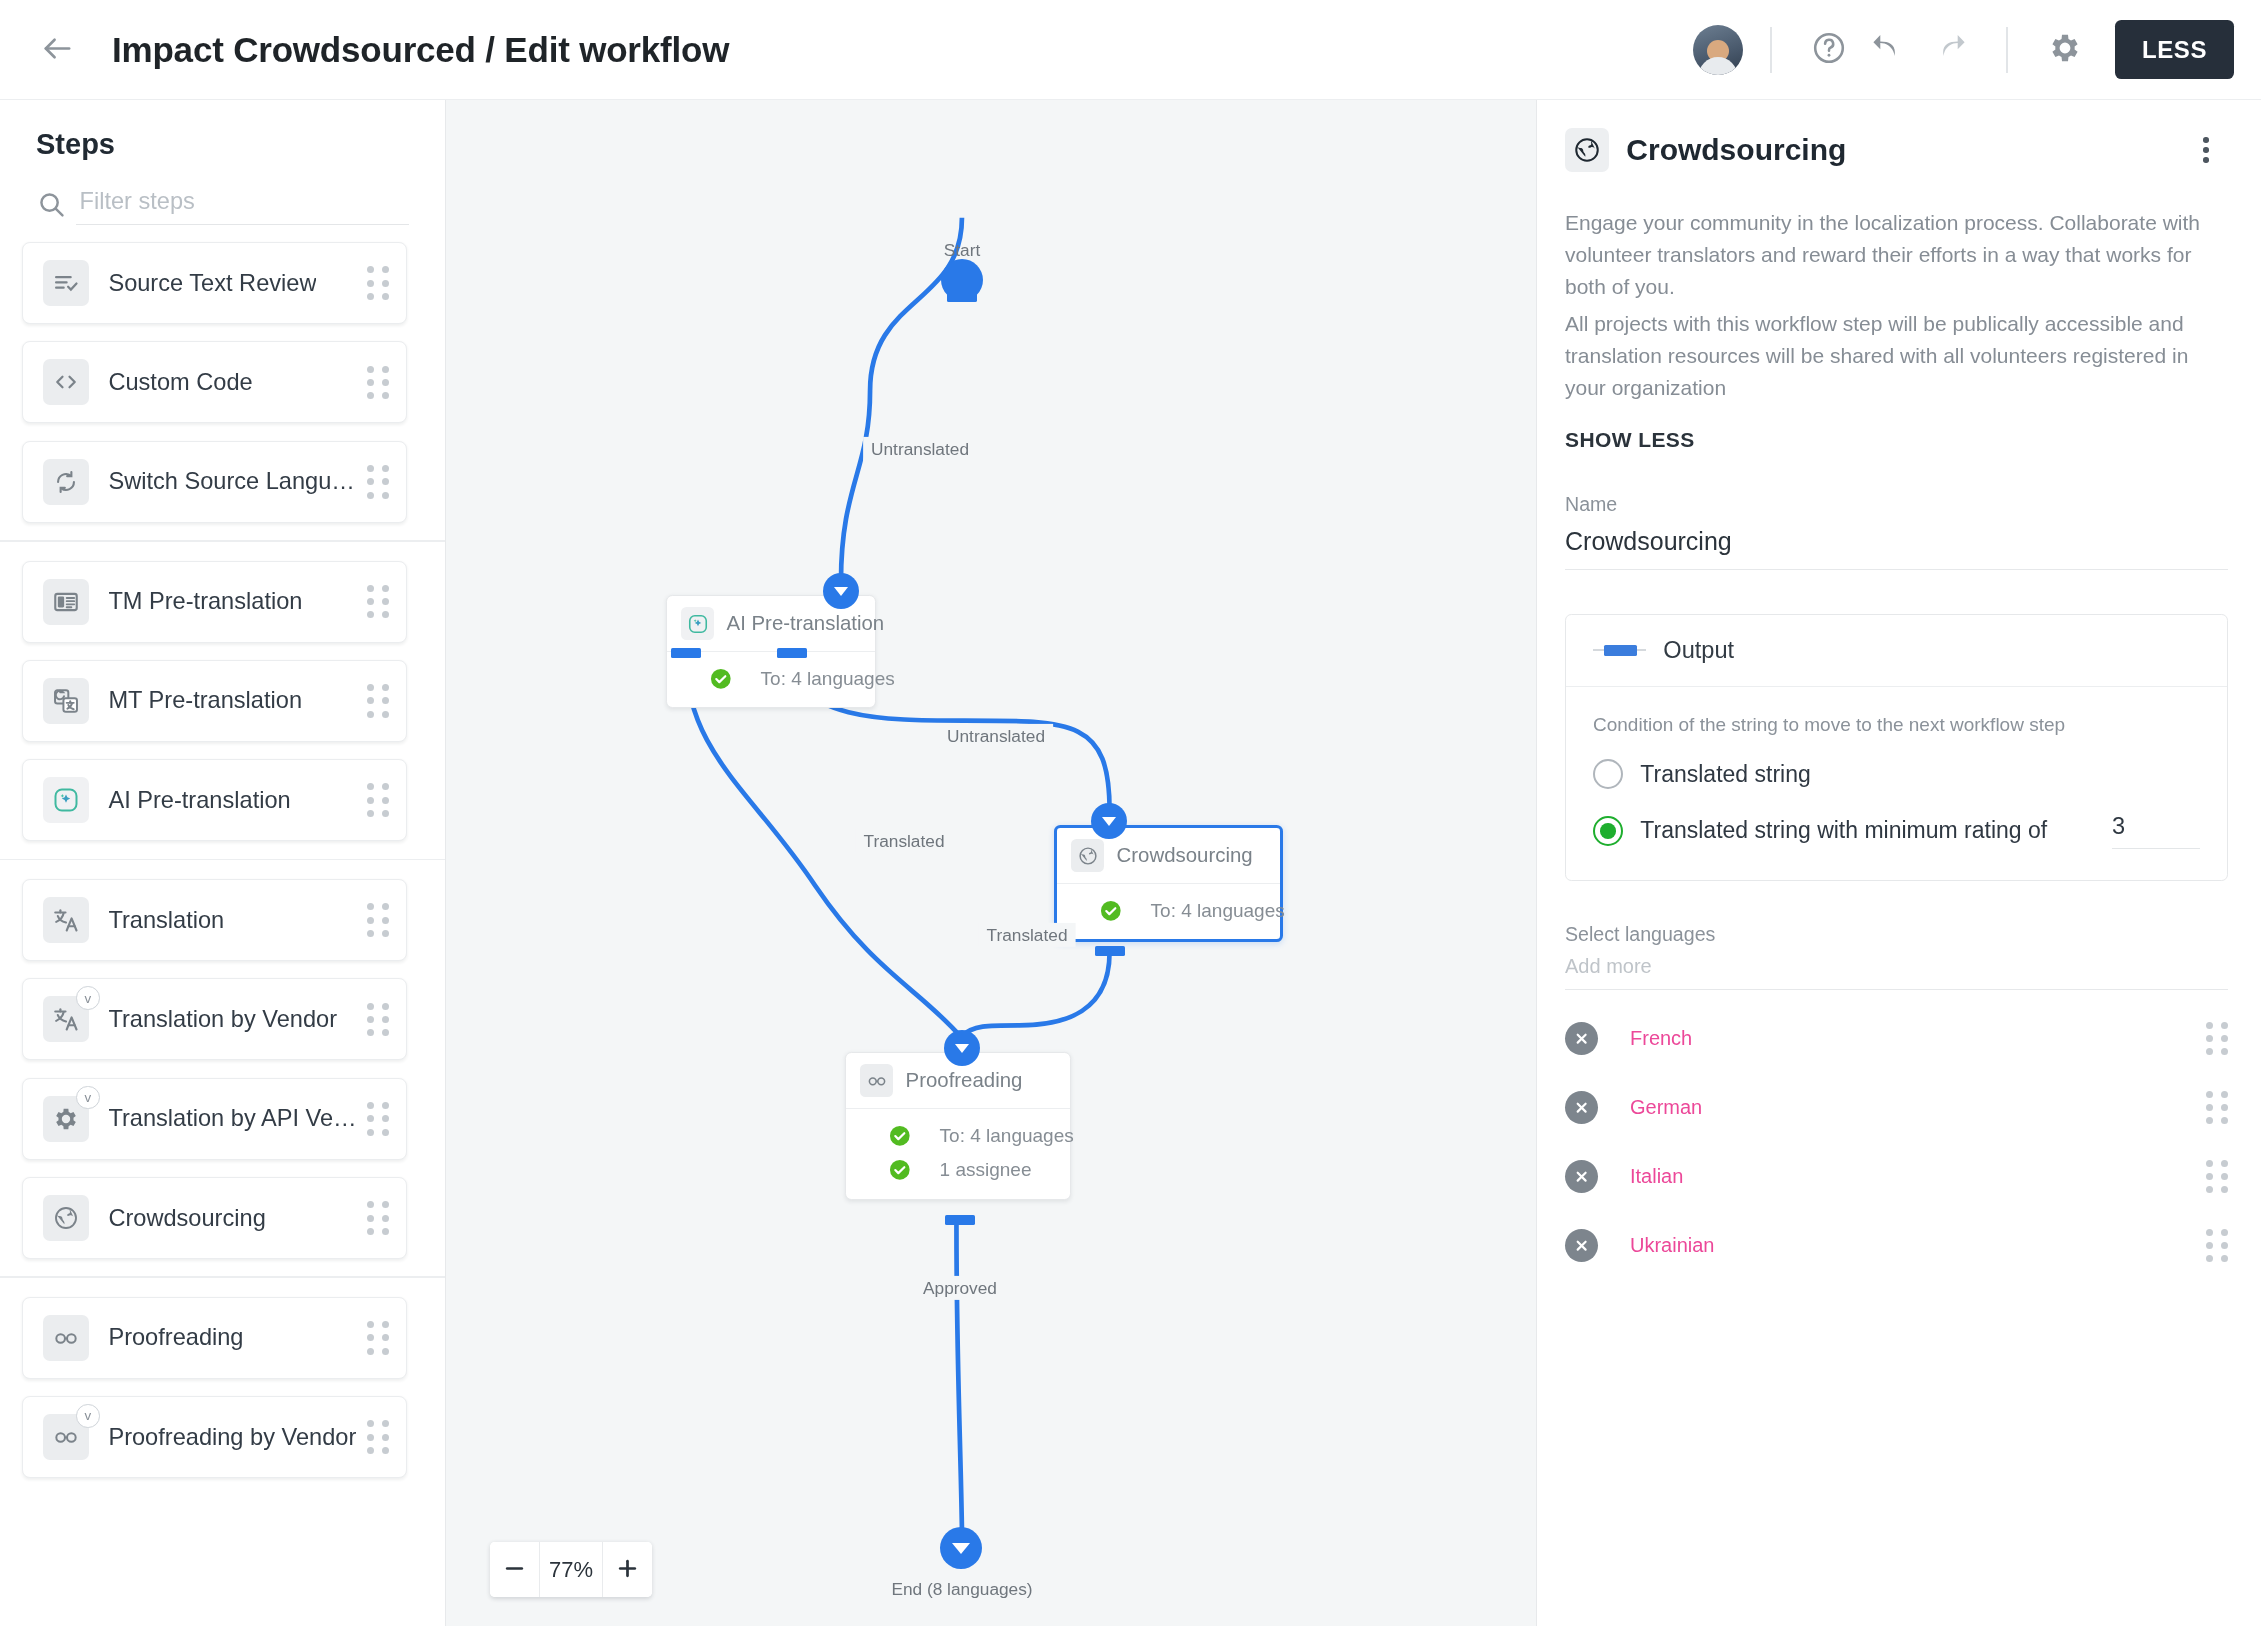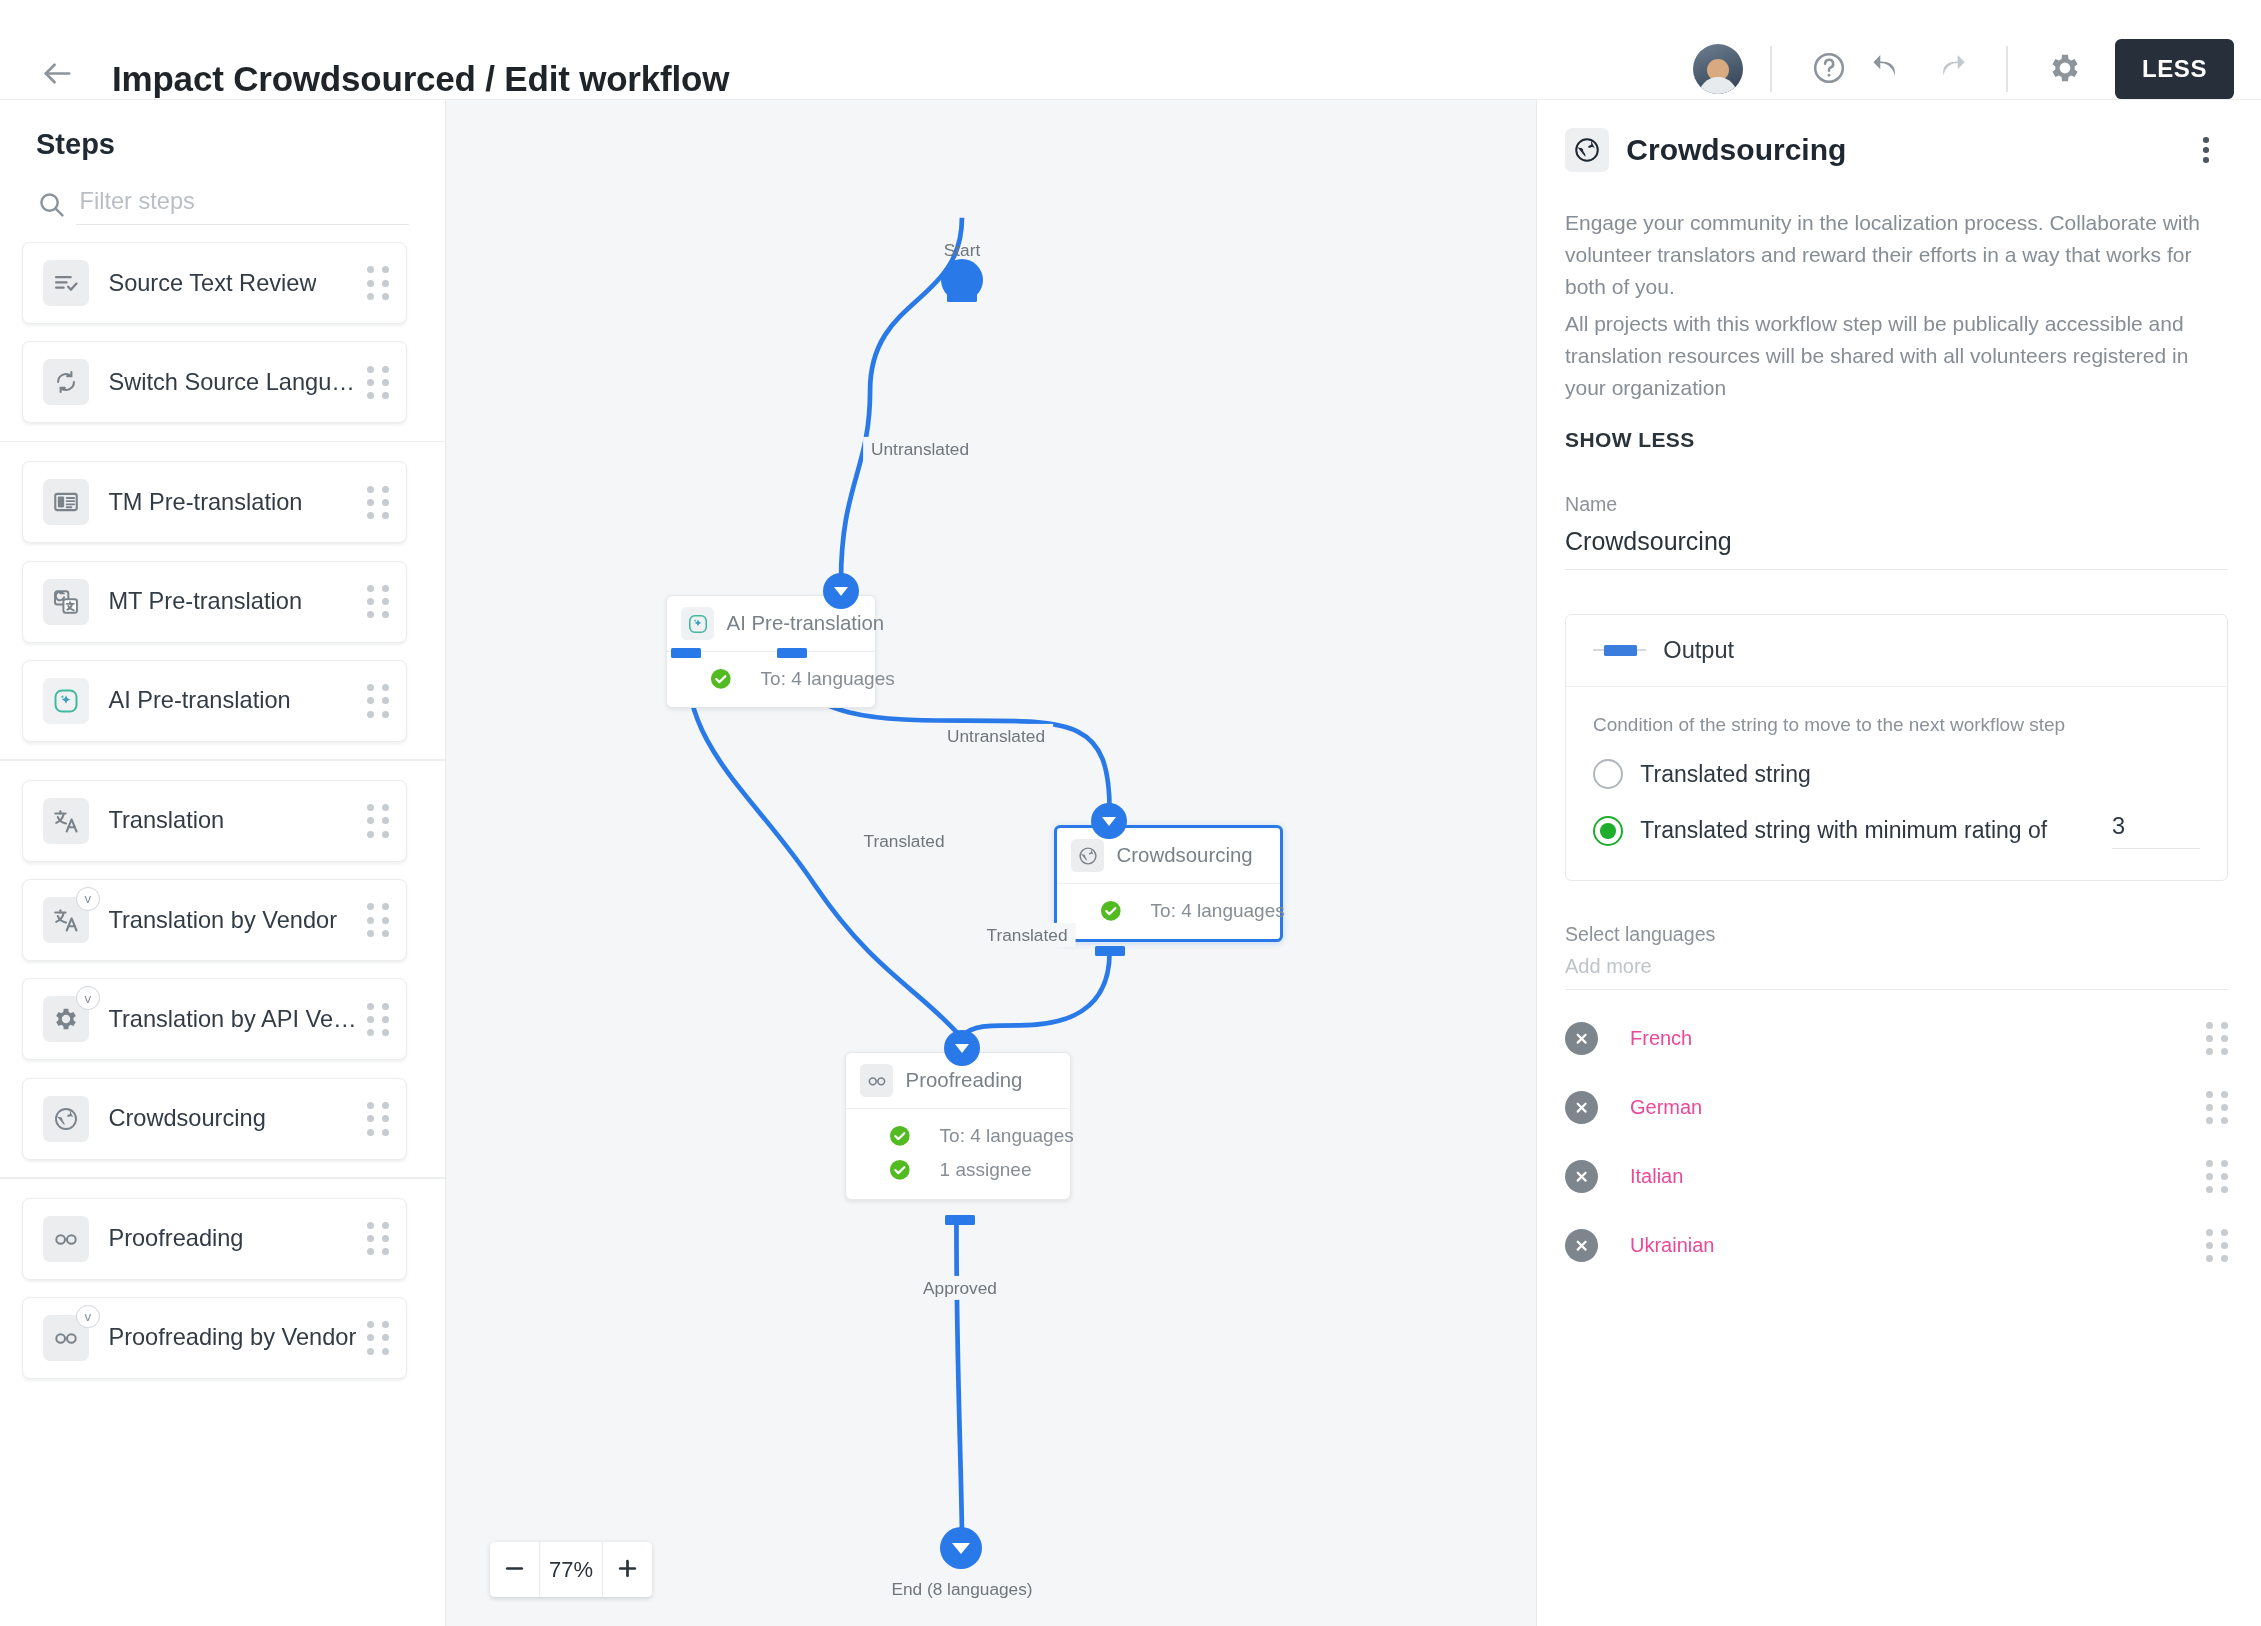--- a/index.html
+++ b/index.html
@@ -11,21 +11,21 @@
     -webkit-font-smoothing: antialiased;
   }
 
   
   #app { width: 2261px; height: 1627px; display: flex; flex-direction: column; }
 
   .header {
     height: 100px; min-height: 100px;
     background: #ffffff;
     border-bottom: 1.6px solid #eceef0;
-    display: flex; align-items: flex-end;
+    display: flex; align-items: center;
     padding: 0 27px 0 33px;
     position: relative; z-index: 5;
   }
   .back-btn {
     width: 49px; height: 49px;
     display: flex; align-items: center; justify-content: center;
     cursor: pointer; border-radius: 50%;
   }
   .back-btn svg { width: 35px; height: 35px; }
   .page-title {
@@ -401,20 +401,42 @@
                     <g stroke="#7b838a" stroke-width="1.9" stroke-linecap="round" fill="none">
                       <line x1="3.5" y1="7" x2="16" y2="7"></line>
                       <line x1="3.5" y1="11.5" x2="12.5" y2="11.5"></line>
                       <line x1="3.5" y1="16" x2="10" y2="16"></line>
                       <polyline points="13.8,15.2 16.2,17.6 21,12.4"></polyline>
                     </g>
                   </svg>
                 </span>
               </span>
               <span class="step-label">Source Text Review</span>
+              <span class="step-spacer"></span>
+              <span class="drag-dots">
+                <i></i>
+                <i></i>
+                <i></i>
+                <i></i>
+                <i></i>
+                <i></i>
+              </span>
+            </div>
+            <div class="step-card">
+              <span class="step-ico-wrap">
+                <span class="step-ico">
+                  <svg viewBox="0 0 24 24">
+                    <g stroke="#7b838a" stroke-width="1.9" stroke-linecap="round" stroke-linejoin="round" fill="none">
+                      <polyline points="9,7.5 4.5,12 9,16.5"></polyline>
+                      <polyline points="15,7.5 19.5,12 15,16.5"></polyline>
+                    </g>
+                  </svg>
+                </span>
+              </span>
+              <span class="step-label">Custom Code</span>
               <span class="step-spacer"></span>
               <span class="drag-dots">
                 <i></i>
                 <i></i>
                 <i></i>
                 <i></i>
                 <i></i>
                 <i></i>
               </span>
             </div>

